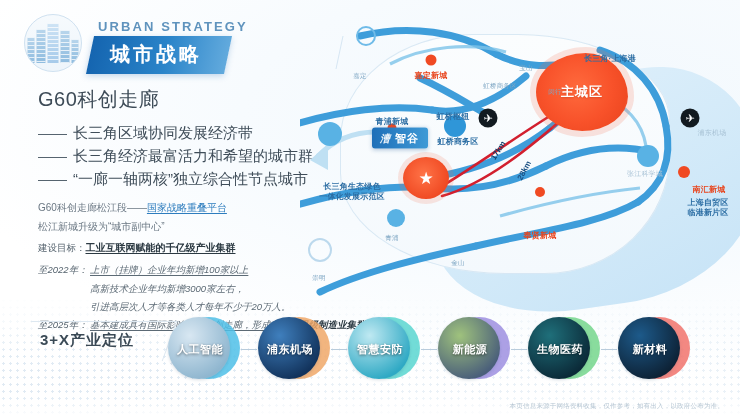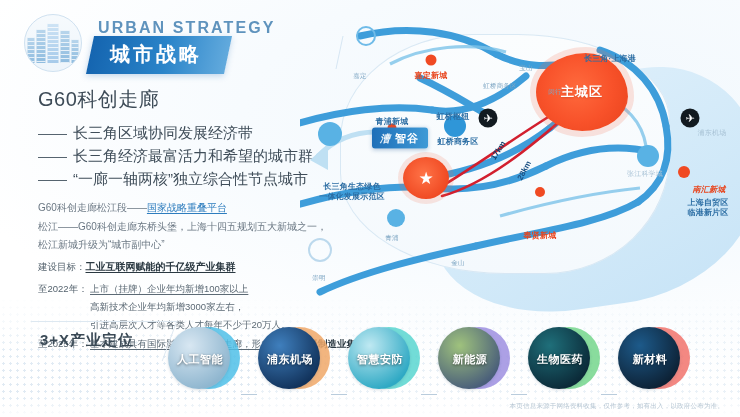--- a/index.html
+++ b/index.html
@@ -42,21 +42,21 @@
   .bldg i{ display:block; background:linear-gradient(180deg,#b9d6ec,#8fbcdf); border-radius:1px 1px 0 0; }
   .b1{ width:7px; height:26px; } .b2{ width:9px; height:34px; }
   .b3{ width:11px; height:40px; background:linear-gradient(180deg,#cfe4f5,#a6caea)!important; }
   .b4{ width:9px; height:33px; } .b5{ width:7px; height:24px; }
   .bldg i::after{
     content:""; display:block; height:100%;
     background-image:repeating-linear-gradient(180deg,rgba(255,255,255,.75) 0 1px,transparent 1px 4px);
   }
   .hdr-en{
     position:absolute; left:74px; top:9px;
-    font-size:16px; letter-spacing:2.1px; color:#5f93bd; font-weight:700;
+    font-size:13px; letter-spacing:2.1px; color:#5f93bd; font-weight:700;
   }
   .hdr-cn-wrap{ position:absolute; left:66px; top:26px; }
   .hdr-cn{
     display:inline-block; padding:5px 26px 6px 20px;
     background:linear-gradient(90deg,#1565b0 0%,#2a84c9 55%,#62aadd 100%);
     color:#fff; font-size:20px; font-weight:700; letter-spacing:3px;
     transform:skewX(-12deg);
     box-shadow:0 2px 6px rgba(26,101,176,.25);
   }
   .hdr-cn span{ display:inline-block; transform:skewX(12deg); }
@@ -76,21 +76,21 @@
   }
   .dash{ color:#56646f; letter-spacing:-1px; }
 
   .notes{ margin-top:9px; }
   .notes p{ font-size:10px; line-height:1.85; color:#6a7783; }
   .notes .hl{ color:#2e7dbe; }
   .notes .uline{ text-decoration:underline; text-underline-offset:2px; }
   .goal{ font-size:9.5px; line-height:1.9; color:#55636e; margin-top:2px; }
   .goal b{ color:#2b3942; font-size:10px; text-decoration:underline; text-underline-offset:2px; }
 
-  .yrblock{ margin-top:4px; }
+  .yrblock{ margin-top:4px;font-style:italic; }
   .yrrow{ font-size:9.5px; line-height:1.92; color:#5c6a75; display:flex; }
   .yrlabel{ flex:0 0 52px; color:#55636e; }
   .yrtext .uline{ text-decoration:underline; text-underline-offset:2px;text-align:center; }
   .yrtext b{ color:#2b3942; }
 
   
   .map{ position:absolute; left:300px; top:6px; width:440px; height:310px; overflow:hidden; }
   .sea{
     position:absolute; right:-20px; bottom:10px; width:330px; height:230px;
     background:linear-gradient(160deg,#dff0fb 0%,#cfe8f8 60%,#c4e2f6 100%);
@@ -175,21 +175,21 @@
   .indus{ position:absolute; left:0; right:0; bottom:22px; height:92px; }
   .ind-label{
     position:absolute; left:40px; top:28px;
     font-size:15px; font-weight:700; color:#3b4a56; letter-spacing:1px;
   }
   .ind-label-frame{
     position:absolute; left:24px; top:18px; width:146px; height:40px;
     border-top:1px solid #dde8f1; border-right:1px solid #dde8f1;
     transform:skewX(-20deg); pointer-events:none;
   }
-  .circles{ position:absolute; left:168px; top:0; right:6px; height:92px; display:flex; align-items:flex-end; }
+  .circles{ position:absolute; left:168px; top:0; right:6px; height:92px; display:flex; align-items:center; }
   .cell{ display:flex; align-items:center; }
   .cwrap{ position:relative; width:72px; height:72px; }
   .cback{
     position:absolute; right:0; top:4px; width:62px; height:62px; border-radius:50%;
     opacity:.85;
   }
   .cphoto{
     position:absolute; left:0; top:4px; width:62px; height:62px; border-radius:50%;
     overflow:hidden; box-shadow:0 1px 3px rgba(40,70,100,.18);
   }
@@ -243,21 +243,20 @@
           <span>长三角经济最富活力和希望的城市群</span>
         </li>
         <li>
           <span class="dash">——</span>
           <span>“一廊一轴两核”独立综合性节点城市</span>
         </li>
       </ul>
 
     <div class="notes" id="notes">
         <p><span>G60科创走廊松江段——</span><span class="hl uline">国家战略重叠平台</span></p>
-        <p><span>松江——G60科创走廊东桥头堡，上海十四五规划五大新城之一，</span></p>
         <p><span>松江新城升级为“城市副中心”</span></p>
       </div>
 
     <div class="goal">
       <span>建设目标：</span><b>工业互联网赋能的千亿级产业集群</b>
     </div>
 
     <div class="yrblock" id="years">
         <div class="yrrow">
           <div class="yrlabel">至2022年：</div>
@@ -352,21 +351,21 @@
     <div class="distline d17">17km</div>
     <div class="distline d28">28km</div>
 
     <div id="map-labels">
         <div class="mlabel red" style="left: 131px; top: 64px;">嘉定新城</div>
         <div class="mlabel " style="left: 153px; top: 105px;">虹桥枢纽</div>
         <div class="mlabel " style="left: 92px; top: 110px; text-align: center;">青浦新城</div>
         <div class="mlabel " style="left: 158px; top: 130px;">虹桥商务区</div>
         <div class="mlabel pale" style="left: 345px; top: 163px;">张江科学城</div>
         <div class="mlabel pale" style="left: 412px; top: 122px;">浦东机场</div>
-        <div class="mlabel red" style="left: 409px; top: 178px; font-style: italic;">南汇新城</div>
+        <div class="mlabel red" style="left: 409px; top: 178px;">南汇新城</div>
         <div class="mlabel red" style="left: 240px; top: 196px; margin-top: 28px;">奉贤新城</div>
         <div class="mlabel tiny" style="left: 200px; top: 76px;">虹桥商务区</div>
         <div class="mlabel tiny" style="left: 226px; top: 58px;">宝山</div>
         <div class="mlabel tiny" style="left: 60px; top: 66px;">嘉定</div>
         <div class="mlabel tiny" style="left: 255px; top: 82px;">闵行</div>
         <div class="mlabel tiny" style="left: 158px; top: 253px;">金山</div>
         <div class="mlabel tiny" style="left: 92px; top: 228px;">青浦</div>
         <div class="mlabel tiny" style="left: 19px; top: 268px;">崇明</div>
         <div class="mlabel two" style="left: 52px; top: 176px;">
           <div>长三角生态绿色</div>

